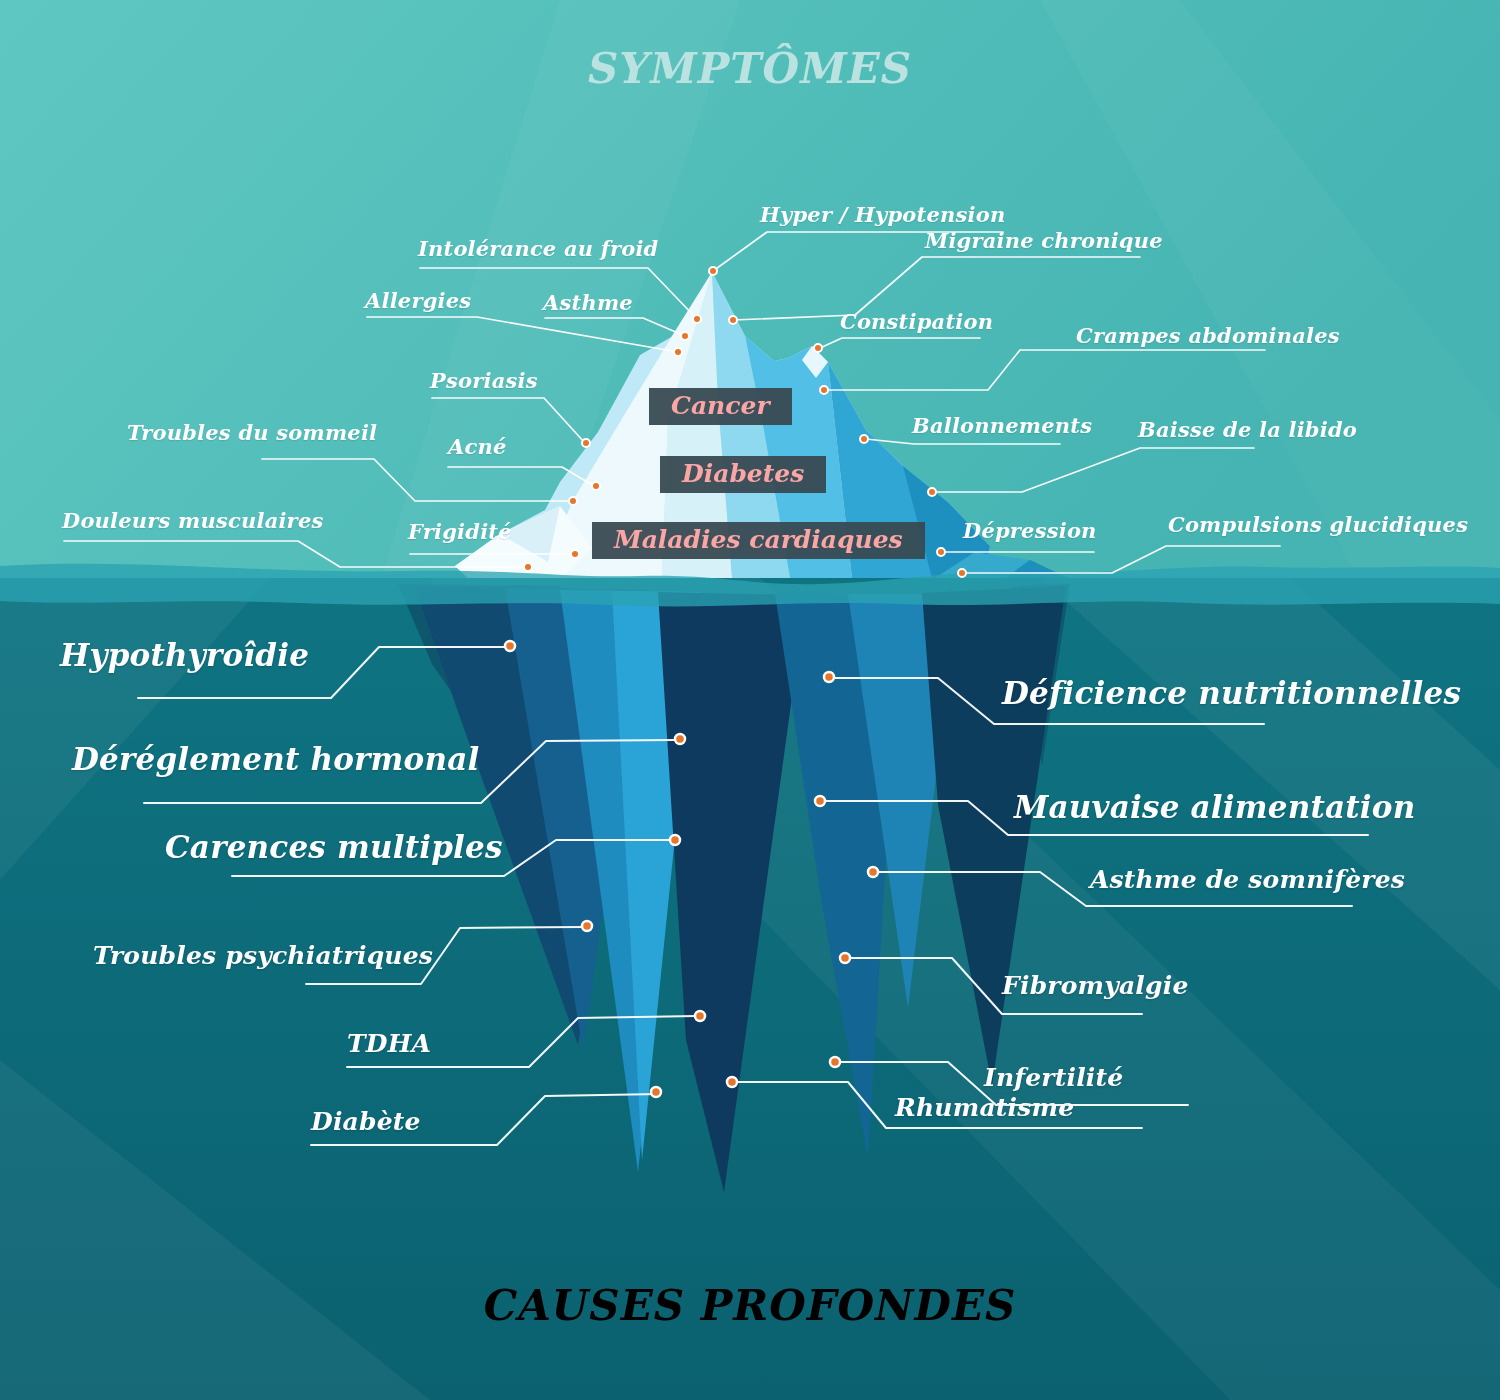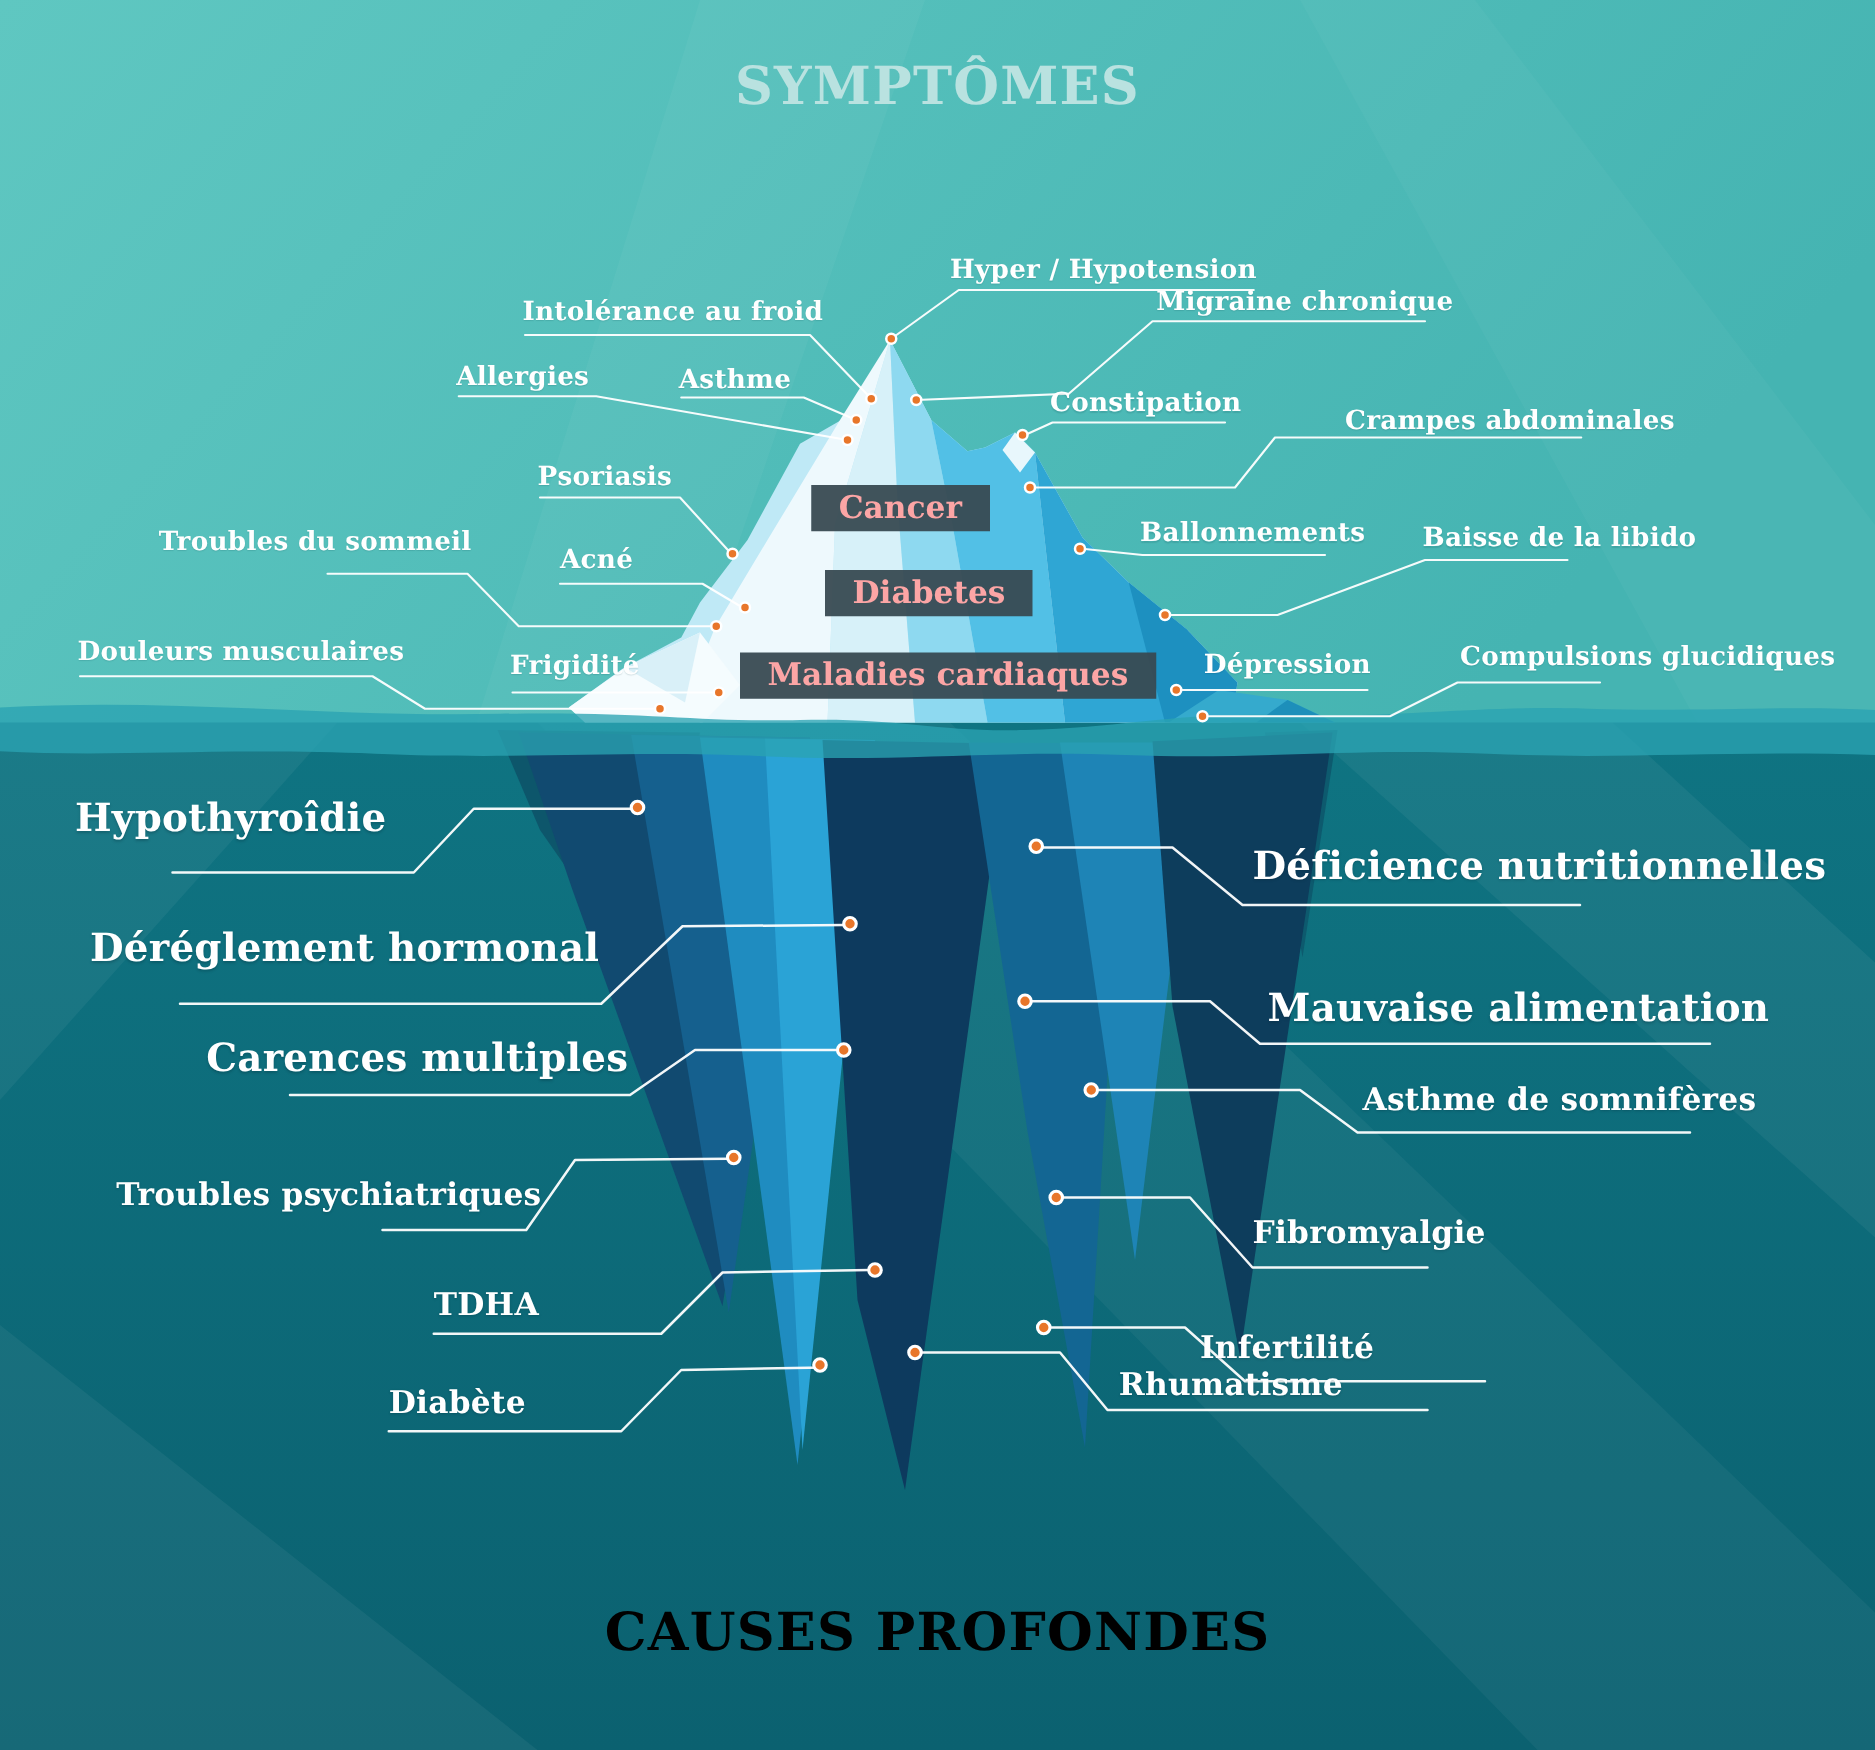--- a/index.html
+++ b/index.html
@@ -1,17 +1,17 @@
 <!DOCTYPE html>
 <html><head>
 <meta charset="utf-8">
 <style>
   html,body{margin:0;padding:0;}
   body{width:1500px;height:1400px;overflow:hidden;font-family:"DejaVu Serif","Liberation Serif",serif;}
-  #stage{position:relative;width:1464px;height:1400px;background:#4db9b6;}
+  #stage{position:relative;width:1464px;height:1400px;background:#4db9b6;font-style:italic;}
   #bg{position:absolute;left:0;top:0;z-index:0;}
   .lbl{position:absolute;z-index:2;color:#ffffff;font-weight:bold;white-space:nowrap;line-height:1.1;}
   .lbl-top{font-size:21px;letter-spacing:.2px;text-shadow:0 1px 1px rgba(10,60,70,.15);}
   .lbl-big{font-size:31px;letter-spacing:.2px;text-shadow:0 1px 2px rgba(0,30,45,.25);}
   .lbl-med{font-size:25px;letter-spacing:.2px;text-shadow:0 1px 2px rgba(0,30,45,.25);}
   .title{position:absolute;z-index:2;left:0;width:1500px;text-align:center;font-weight:bold;letter-spacing:1px;}
   .title-top{top:44px;font-size:42px;color:#b9e2e0;}
   .title-bottom{top:1281px;font-size:42px;color:#000000;}
   .boxlbl{position:absolute;z-index:3;background:rgba(56,74,82,.95);color:#fca5a5;font-weight:bold;
           font-size:25px;padding:3px 22px 5px 22px;white-space:nowrap;text-shadow:none;}
@@ -174,17 +174,17 @@
 
   <div class="lbl lbl-big" style="left:60px;top:638px;">Hypothyroîdie</div>
   <div class="lbl lbl-big" style="left:1002px;top:676px;">Déficience nutritionnelles</div>
   <div class="lbl lbl-big" style="left:72px;top:742px;">Déréglement hormonal</div>
   <div class="lbl lbl-big" style="left:1014px;top:790px;">Mauvaise alimentation</div>
   <div class="lbl lbl-big" style="left:165px;top:830px;">Carences multiples</div>
   <div class="lbl lbl-med" style="left:1090px;top:866px;">Asthme de somnifères</div>
   <div class="lbl lbl-med" style="left:93px;top:942px;">Troubles psychiatriques</div>
   <div class="lbl lbl-med" style="left:1002px;top:972px;">Fibromyalgie</div>
   <div class="lbl lbl-med" style="left:347px;top:1030px;">TDHA</div>
-  <div class="lbl lbl-med" style="left:960px;top:1064px;">Infertilité</div>
+  <div class="lbl lbl-med" style="left:984px;top:1064px;">Infertilité</div>
   <div class="lbl lbl-med" style="left:311px;top:1108px;">Diabète</div>
   <div class="lbl lbl-med" style="left:895px;top:1094px;">Rhumatisme</div>
 
 </div>
 
 </body></html>

